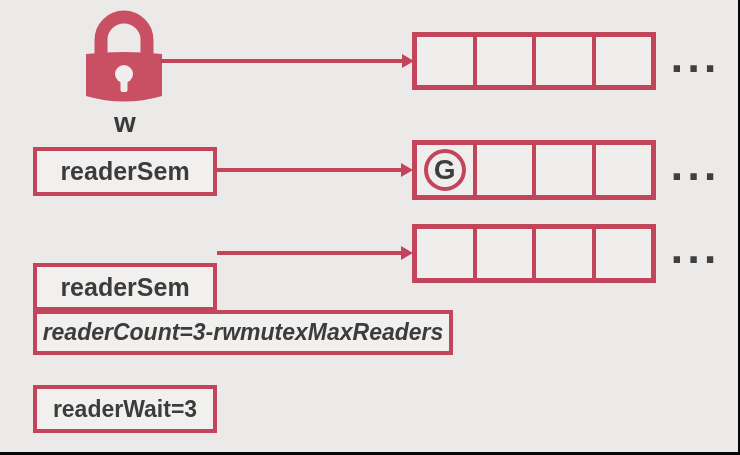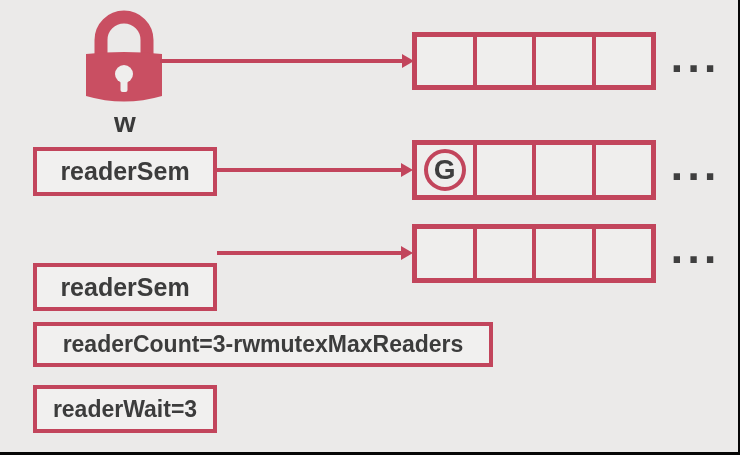--- a/index.html
+++ b/index.html
@@ -48,21 +48,21 @@
   }
   .d1{top:40px;} .d2{top:148px;} .d3{top:231px;}
   
   .labelbox{
     position:absolute;border:4px solid #C2455C;background:#F1F0EF;
     box-sizing:border-box;display:flex;align-items:center;justify-content:center;
     color:#3C3C3C;
   }
   .writer{left:33px;top:147px;width:184px;height:49px;font-size:25px;}
   .reader{left:33px;top:230px;width:184px;height:48px;font-size:25px;margin-top:33px;}
-  .count {left:33px;top:322px;width:460px;height:45px;font-size:23px;}
+  .count {left:33px;top:310px;width:420px;height:45px;font-size:23px;font-style:italic;}
   .wait  {left:33px;top:385px;width:184px;height:48px;font-size:23px;}
   
   .edge-right{position:absolute;right:0;top:0;width:2px;height:100%;background:#060606;}
   .edge-bottom{position:absolute;left:0;bottom:0;width:100%;height:3px;background:#060606;}
 </style>
 </head>
 <body>
 
 <div class="stage">
 

